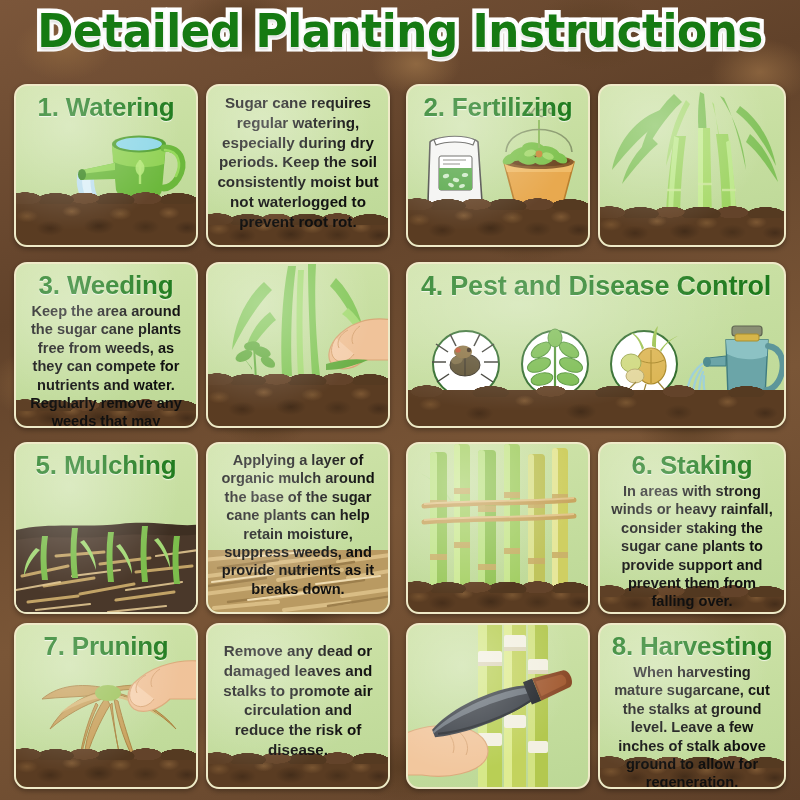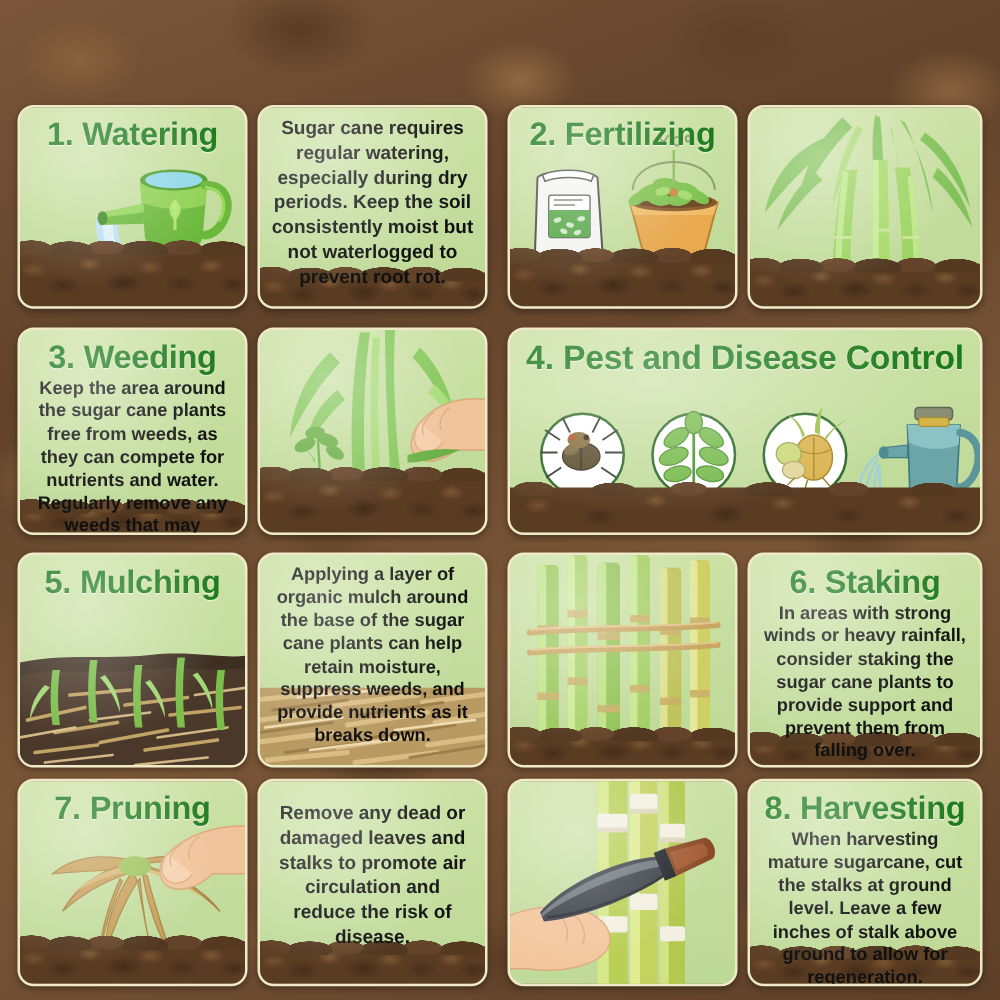--- a/index.html
+++ b/index.html
@@ -133,20 +133,23 @@
   }
 
   .art { position: absolute; inset: 0; z-index: 2; }
   svg { display: block; }
 </style>
 </head>
 <body>
 
 <div id="poster">
 
+  <div class="title-wrap">
+    <span class="title">Detailed Planting Instructions</span>
+  </div>
 
   <div class="card" style="left:14px; top:84px; width:184px; height:163px;">
     <div class="heading">1. Watering</div>
     <div class="art">
       <svg viewBox="0 0 184 163" width="184" height="163">
 
         <ellipse cx="78" cy="131" rx="46" ry="15" fill="#9ecbe0"></ellipse>
         <ellipse cx="78" cy="131" rx="34" ry="11" fill="#b7dced"></ellipse>
         <ellipse cx="78" cy="130" rx="21" ry="6.5" fill="#cfeaf6"></ellipse>
         <ellipse cx="78" cy="130" rx="10" ry="3" fill="#e7f5fb"></ellipse>

